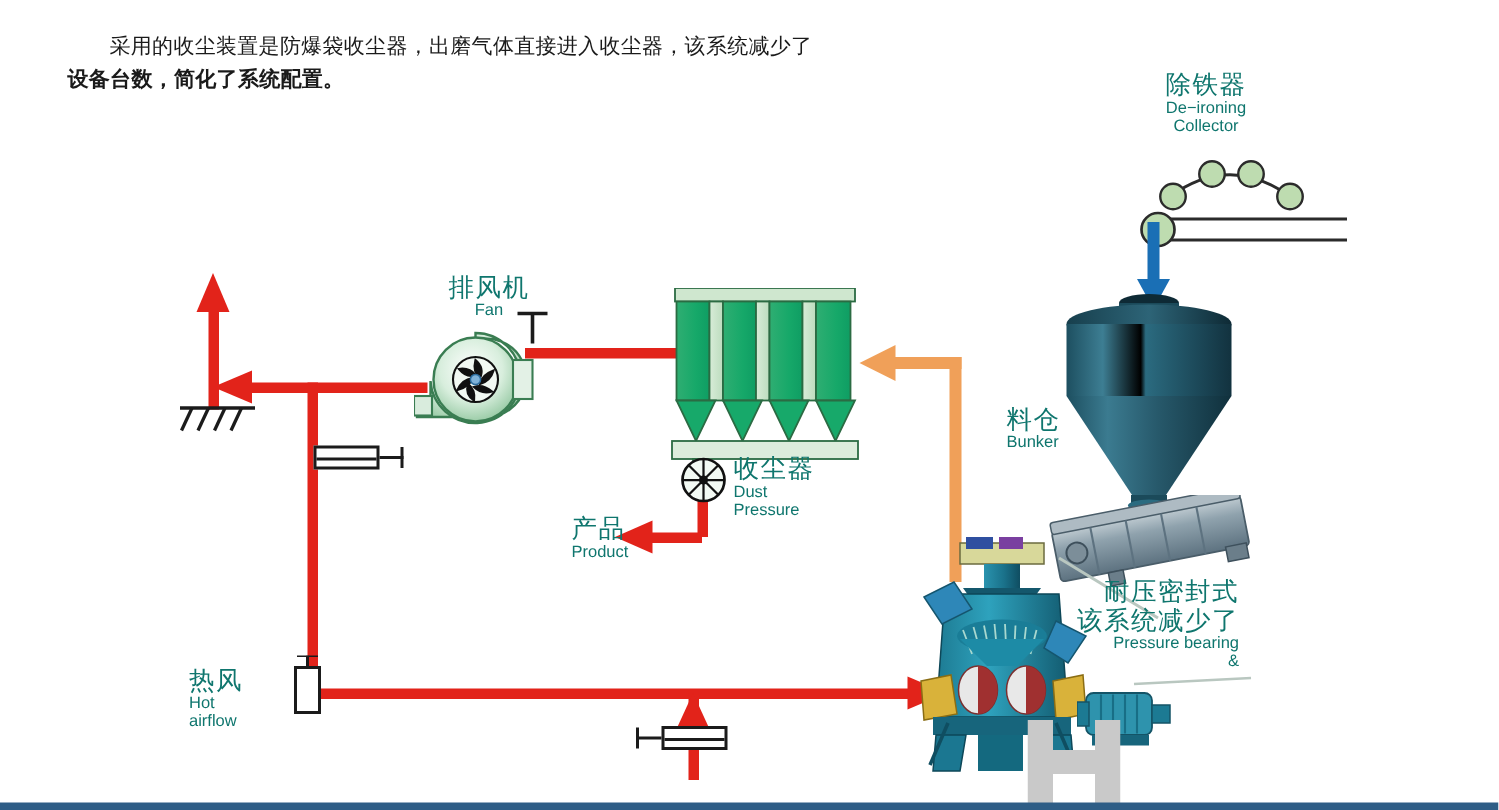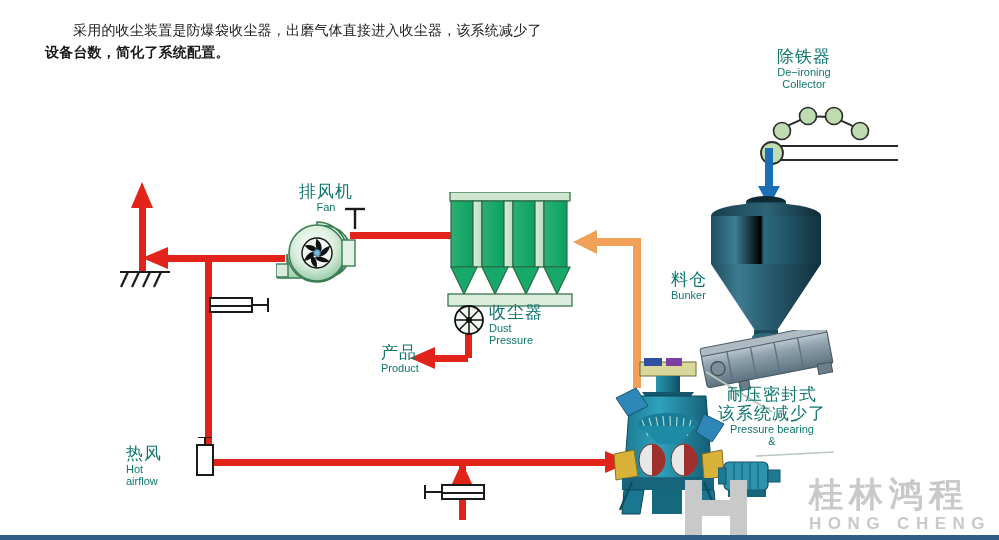--- a/index.html
+++ b/index.html
@@ -365,29 +365,25 @@
       <line x1="16" y1="11" x2="16" y2="37"></line>
       <line x1="24" y1="11" x2="24" y2="37"></line>
       <line x1="32" y1="11" x2="32" y2="37"></line>
       <line x1="40" y1="11" x2="40" y2="37"></line>
     </g>
     <rect x="50" y="18" width="12" height="12" fill="#1c7a93" stroke="#145467" stroke-width="1"></rect>
     <rect x="0" y="16" width="8" height="16" fill="#1c7a93" stroke="#145467" stroke-width="1"></rect>
     <rect x="10" y="38" width="38" height="7" fill="#17657c"></rect>
   </svg>
 
-  <div class="abs lbl ctr" style="left:718px;top:385px;">
+  <div class="abs lbl ctr" style="left:718px;top:385px;text-align:right;">
     <div class="cn">耐压密封式</div>
     <div class="cn">该系统减少了</div>
     <div class="en">Pressure bearing</div>
     <div class="en">&amp;</div>
   </div>
 
   <svg id="logo-h" viewBox="0 0 62 56">
     <path d="M0,0 H17 V20 H45 V0 H62 V56 H45 V36 H17 V56 H0 Z" fill="#c9c9c9"></path>
   </svg>
-  <div class="abs" id="logo">
-    <div class="logo-cn">桂林鸿程</div>
-    <div class="logo-en">HONG CHENG</div>
-  </div>
 
   <div class="abs" id="bottombar"></div>
 </div>
 
 </body></html>

